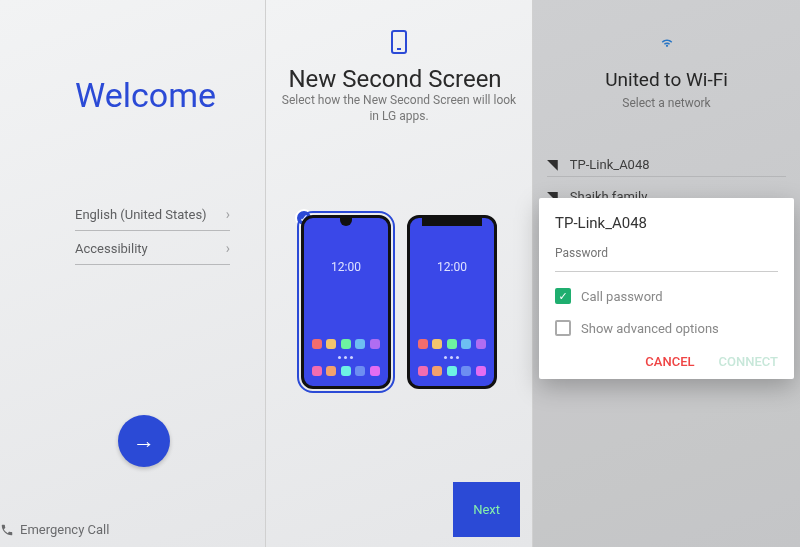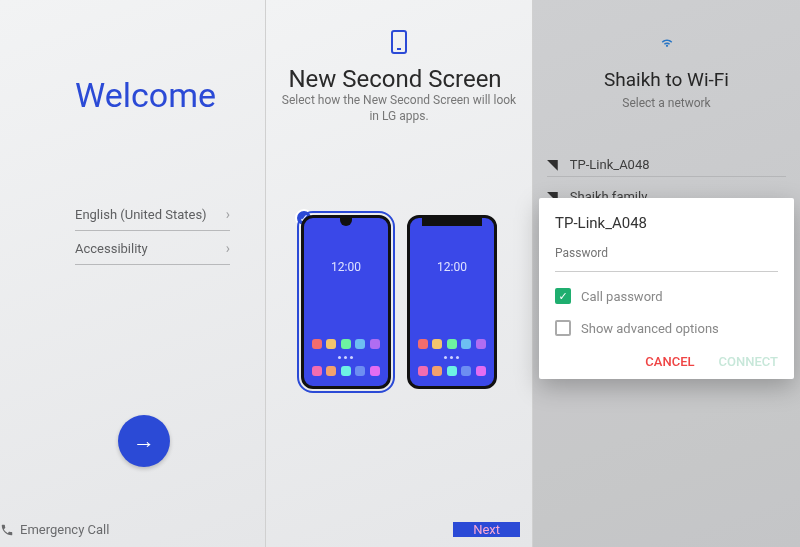--- a/index.html
+++ b/index.html
@@ -29,21 +29,21 @@
   .phone { width:90px; height:174px; border:3px solid #111; border-radius:12px; background:#3a48e8; position:relative; overflow:hidden;}
   .phone.sel { outline:2px solid #2b4ad6; outline-offset:2px;}
   .phone .notch{ position:absolute; top:0; left:50%; transform:translateX(-50%); width:12px; height:8px; background:#111; border-radius:0 0 8px 8px;}
   .phone.flat .notch{ width:60px; height:8px; border-radius:0;}
   .phone .clk{ position:absolute; top:42px; width:100%; text-align:center; color:#dfe2ff; font-size:12px;}
   .phone .apps{ position:absolute; bottom:10px; left:8px; right:8px; display:grid; grid-template-columns:repeat(5,1fr); gap:4px;}
   .phone .app{ width:10px; height:10px; border-radius:3px;}
   .dots{ grid-column:1/-1; display:flex; justify-content:center; gap:3px; margin:3px 0;}
   .dot{ width:3px; height:3px; border-radius:50%; background:#cfd4ff;}
   .check{ position:absolute; top:-6px; left:-6px; width:18px; height:18px; border-radius:50%; background:#2b4ad6; color:#fff; font-size:11px; display:flex; align-items:center; justify-content:center; border:2px solid #fff;}
-  .p2 .next{ position:absolute; bottom:10px; right:12px; background:#2b4ad6; color:#f9a8d4; font-size:13px; padding:0 20px; border-radius:0;}
+  .p2 .next{ position:absolute; bottom:10px; right:12px; background:#2b4ad6; color:#86efac; font-size:13px; padding:20px 20px; border-radius:0;}
 
   
   .p3 .wifi-ico{ position:absolute; top:32px; left:50%; transform:translateX(-50%); color:#2b7fd6; font-size:20px;}
   .p3 .title{ position:absolute; top:68px; left:0; right:0; text-align:center; color:#2a2a2a; font-size:19px;}
   .p3 .sub{ position:absolute; top:96px; left:0; right:0; text-align:center; color:#777; font-size:12px;}
   .p3 .net{ position:absolute; left:14px; right:14px; display:flex; align-items:center; gap:12px; color:#444; font-size:13px; padding:10px 0;}
   .p3 .net.n1{ top:146px;}
   .p3 .net.n2{ top:178px;}
   .wfi{ font-size:14px; color:#333;}
   .p3 .netdiv{ position:absolute; left:14px; right:14px; top:176px; height:1px; background:#c5c6c8;}
@@ -143,21 +143,21 @@
 
   <div class="next">Next</div>
 </div>
 
 <div class="panel p3">
   <div class="wifi-ico">
     <svg width="22" height="18" viewBox="0 0 24 24" fill="#2b7fd6">
         <path d="M12 18.5c.8 0 1.5-.7 1.5-1.5s-.7-1.5-1.5-1.5-1.5.7-1.5 1.5.7 1.5 1.5 1.5zm-4.2-4.2l1.4 1.4c1.5-1.5 4-1.5 5.6 0l1.4-1.4c-2.3-2.3-6.1-2.3-8.4 0zm-2.8-2.8l1.4 1.4c3.1-3.1 8.1-3.1 11.2 0l1.4-1.4c-3.9-3.9-10.1-3.9-14 0z"></path>
       </svg>
   </div>
-  <div class="title">Shaikh to Wi-Fi</div>
+  <div class="title">United to Wi-Fi</div>
   <div class="sub">Select a network</div>
 
   <div class="net n1">
     <span class="wfi">◥</span>
     <span>TP-Link_A048</span>
   </div>
   <div class="netdiv"></div>
   <div class="net n2">
     <span class="wfi">◥</span>
     <span>Shaikh family</span>

